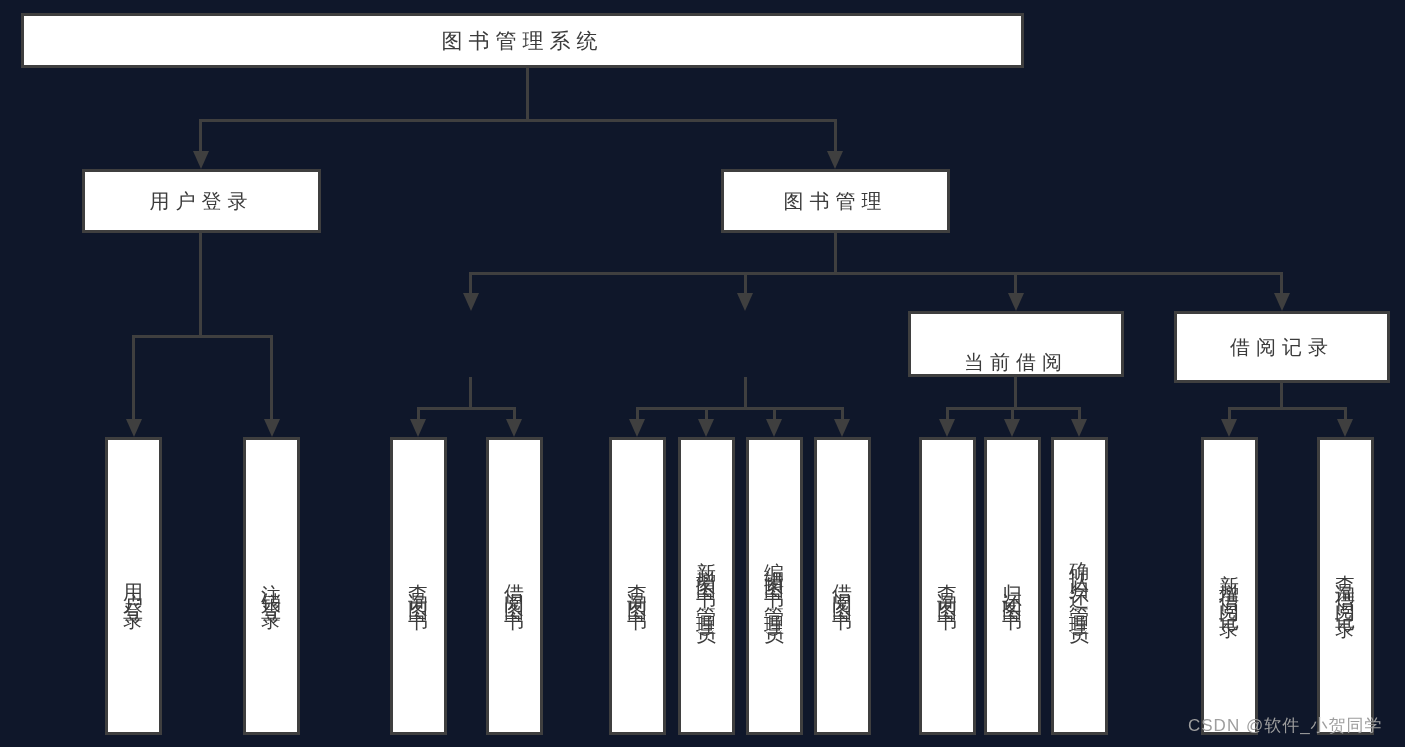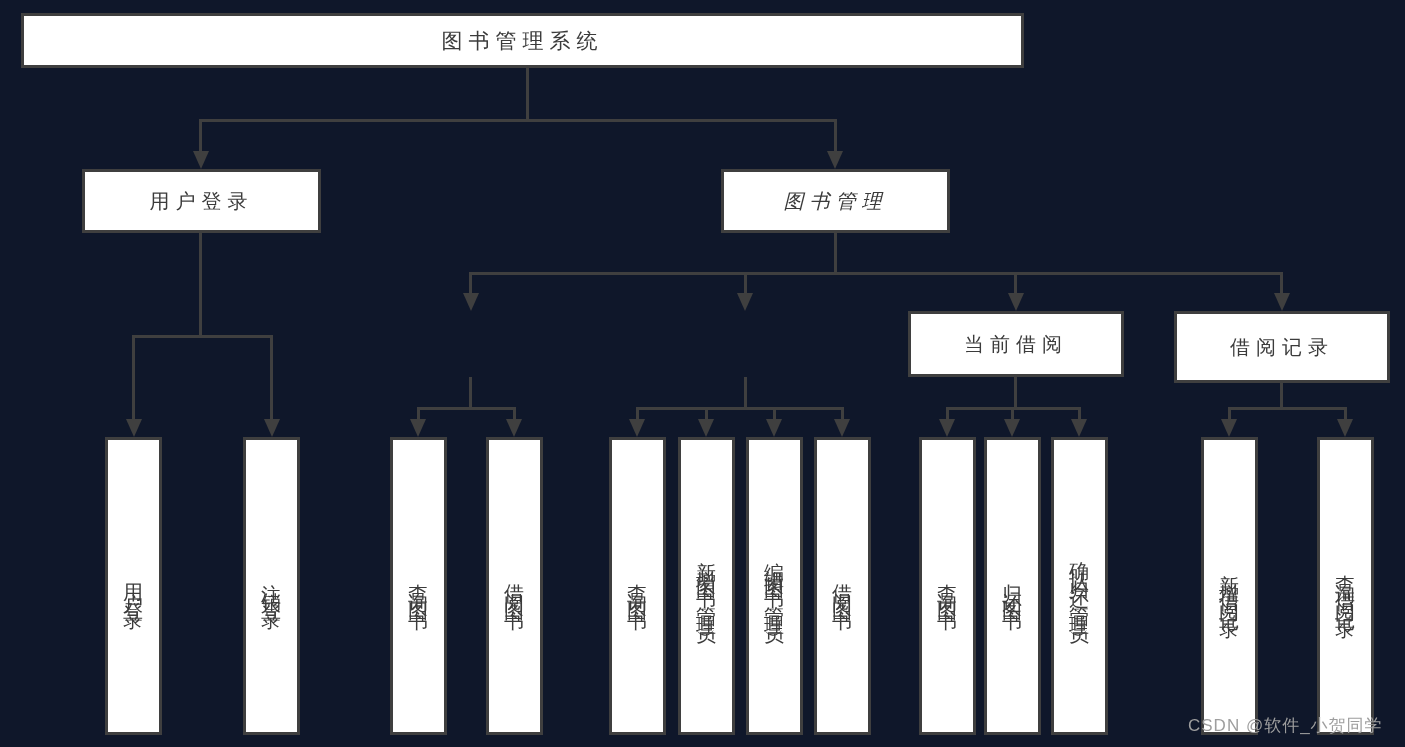--- a/index.html
+++ b/index.html
@@ -26,24 +26,24 @@
     writing-mode:vertical-rl;text-orientation:mixed;letter-spacing:9px;
     font-size:20px;line-height:1;white-space:nowrap;
   }
   .watermark{
     position:absolute;left:1188px;top:714px;z-index:3;
     font-size:17px;letter-spacing:1px;color:#9e9e9e;white-space:nowrap;
   }
   
   #b-root {left:21px;  top:13px;  width:1003px;height:55px;}
   #b-l2-0 {left:82px;  top:169px; width:239px; height:64px;}
-  #b-l2-1 {left:721px; top:169px; width:229px; height:64px;font-style:italic;}
+  #b-l2-1 {left:721px; top:169px; width:229px; height:64px;}
   #b-l3-0 {left:362px; top:311px; width:218px; height:66px;}
   #b-l3-1 {left:638px; top:311px; width:215px; height:66px;}
-  #b-l3-2 {left:908px; top:311px; width:216px; height:66px;}
+  #b-l3-2 {left:908px; top:311px; width:216px; height:66px;align-items:flex-end;}
   #b-l3-3 {left:1174px;top:311px; width:216px; height:72px;}
   .leaf{top:437px;width:57px;height:298px;}
   #lf-0{left:105px;} #lf-1{left:243px;} #lf-2{left:390px;} #lf-3{left:486px;}
   #lf-4{left:609px;} #lf-5{left:678px;} #lf-6{left:746px;} #lf-7{left:814px;}
   #lf-8{left:919px;} #lf-9{left:984px;} #lf-10{left:1051px;}
   #lf-11{left:1201px;} #lf-12{left:1317px;}
 </style>
 </head>
 <body>
 

